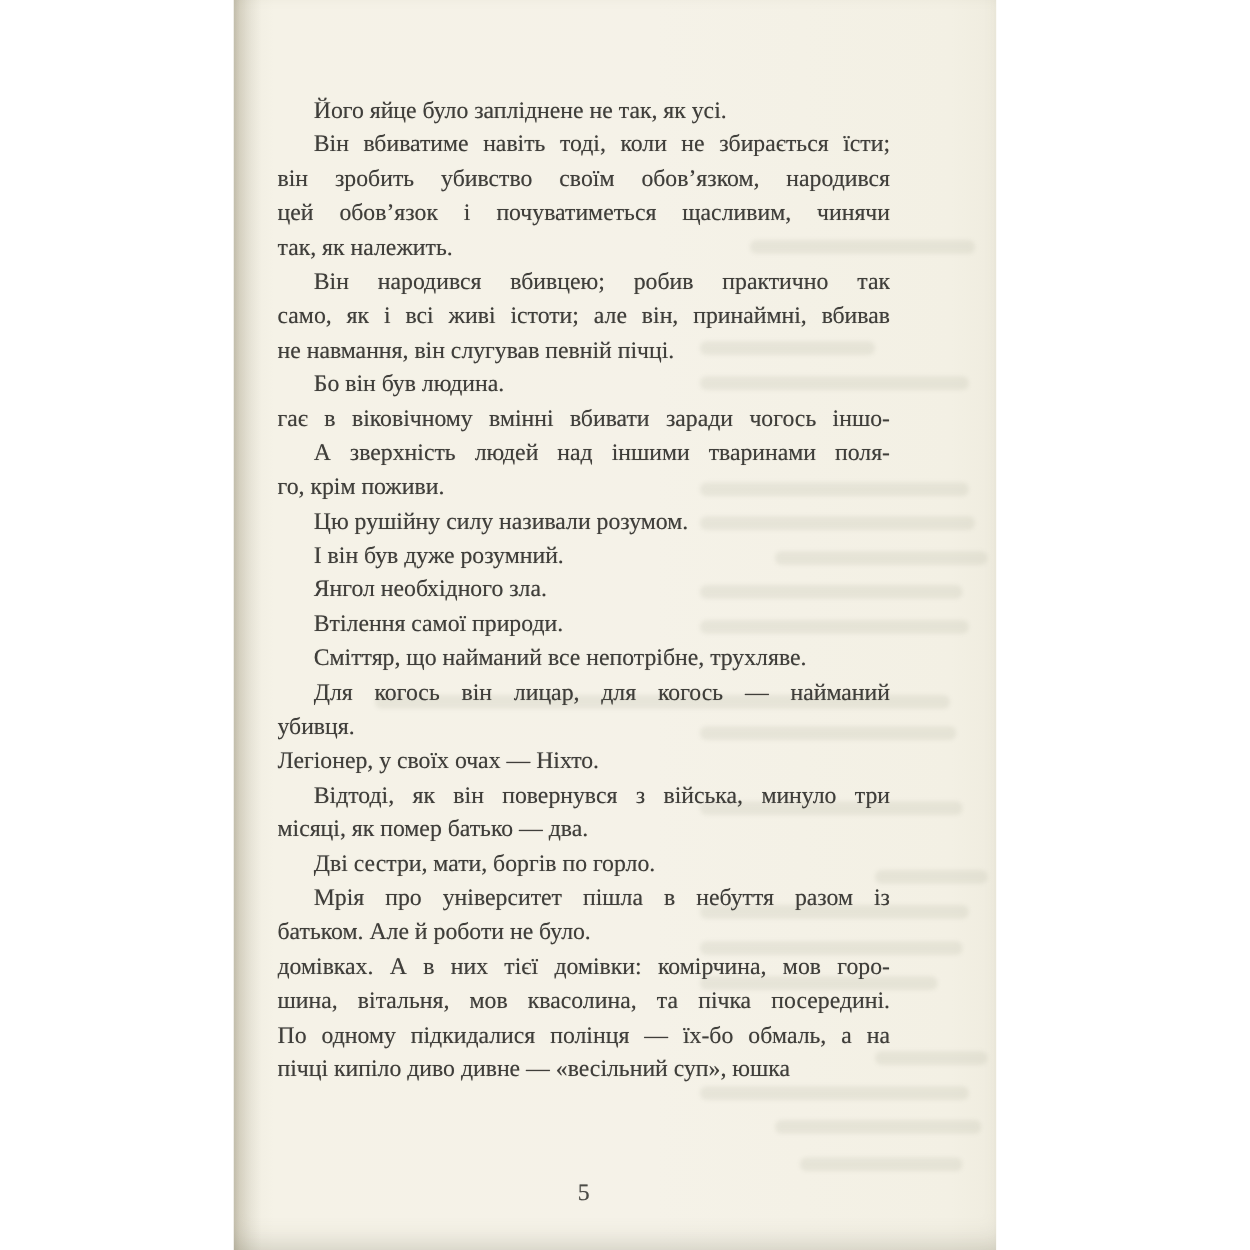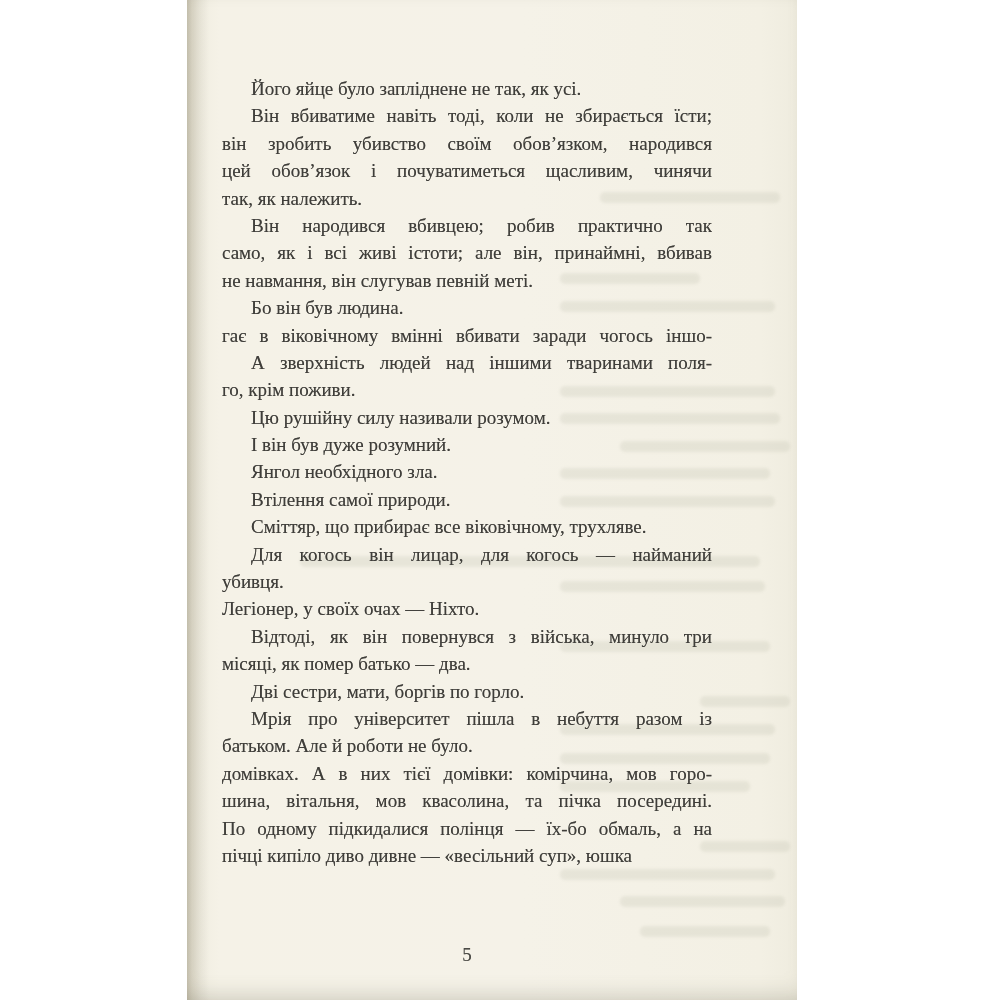--- a/index.html
+++ b/index.html
@@ -89,30 +89,30 @@
       <div class="ghost" style="left: 453px; top: 926px; width: 130px;"></div>
     </div>
   <main class="text-block">
       <div class="line first last">Його яйце було запліднене не так, як усі.</div>
       <div class="line first">Він вбиватиме навіть тоді, коли не збирається їсти;</div>
       <div class="line">він зробить убивство своїм обов’язком, народився</div>
       <div class="line">цей обов’язок і почуватиметься щасливим, чинячи</div>
       <div class="line last">так, як належить.</div>
       <div class="line first">Він народився вбивцею; робив практично так</div>
       <div class="line">само, як і всі живі істоти; але він, принаймні, вбивав</div>
-      <div class="line last">не навмання, він слугував певній меті.</div>
+      <div class="line last">не навмання, він слугував певній пічці.</div>
       <div class="line first last">Бо він був людина.</div>
       <div class="line">гає в віковічному вмінні вбивати заради чогось іншо-</div>
       <div class="line first">А зверхність людей над іншими тваринами поля-</div>
       <div class="line last">го, крім поживи.</div>
       <div class="line first last">Цю рушійну силу називали розумом.</div>
       <div class="line first last">І він був дуже розумний.</div>
       <div class="line first last">Янгол необхідного зла.</div>
       <div class="line first last">Втілення самої природи.</div>
-      <div class="line first last">Сміттяр, що прибирає все віковічному, трухляве.</div>
+      <div class="line first last">Сміттяр, що найманий все непотрібне, трухляве.</div>
       <div class="line first">Для когось він лицар, для когось — найманий</div>
       <div class="line last">убивця.</div>
       <div class="line last">Легіонер, у своїх очах — Ніхто.</div>
       <div class="line first">Відтоді, як він повернувся з війська, минуло три</div>
       <div class="line last">місяці, як помер батько — два.</div>
       <div class="line first last">Дві сестри, мати, боргів по горло.</div>
       <div class="line first">Мрія про університет пішла в небуття разом із</div>
       <div class="line last">батьком. Але й роботи не було.</div>
       <div class="line">домівках. А в них тієї домівки: комірчина, мов горо-</div>
       <div class="line">шина, вітальня, мов квасолина, та пічка посередині.</div>

